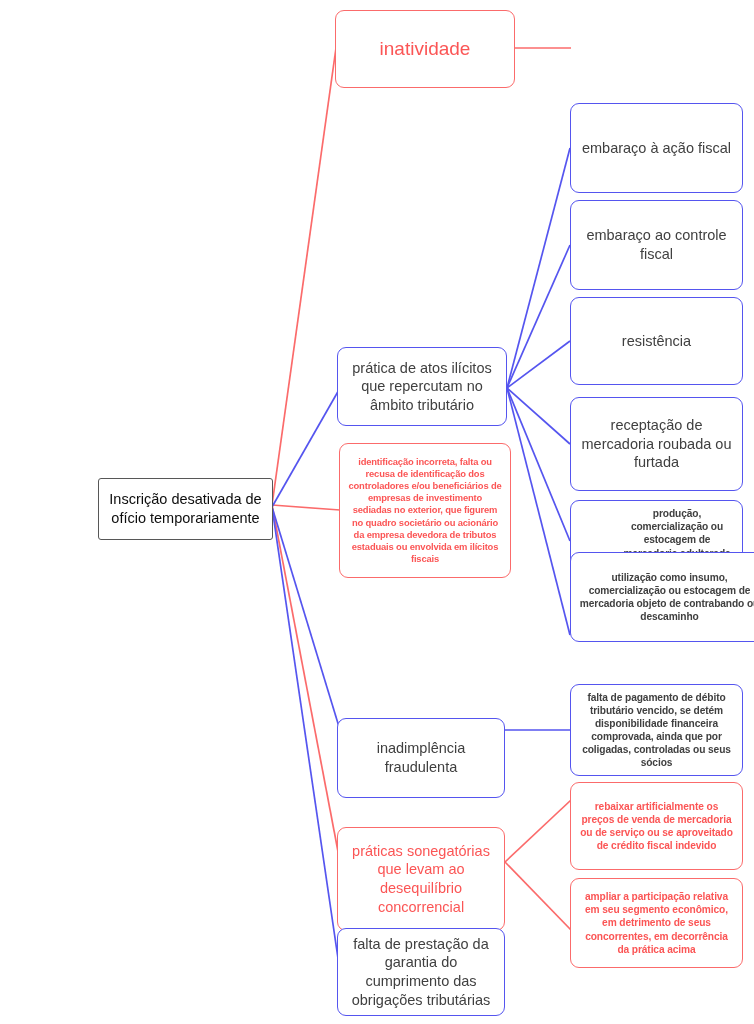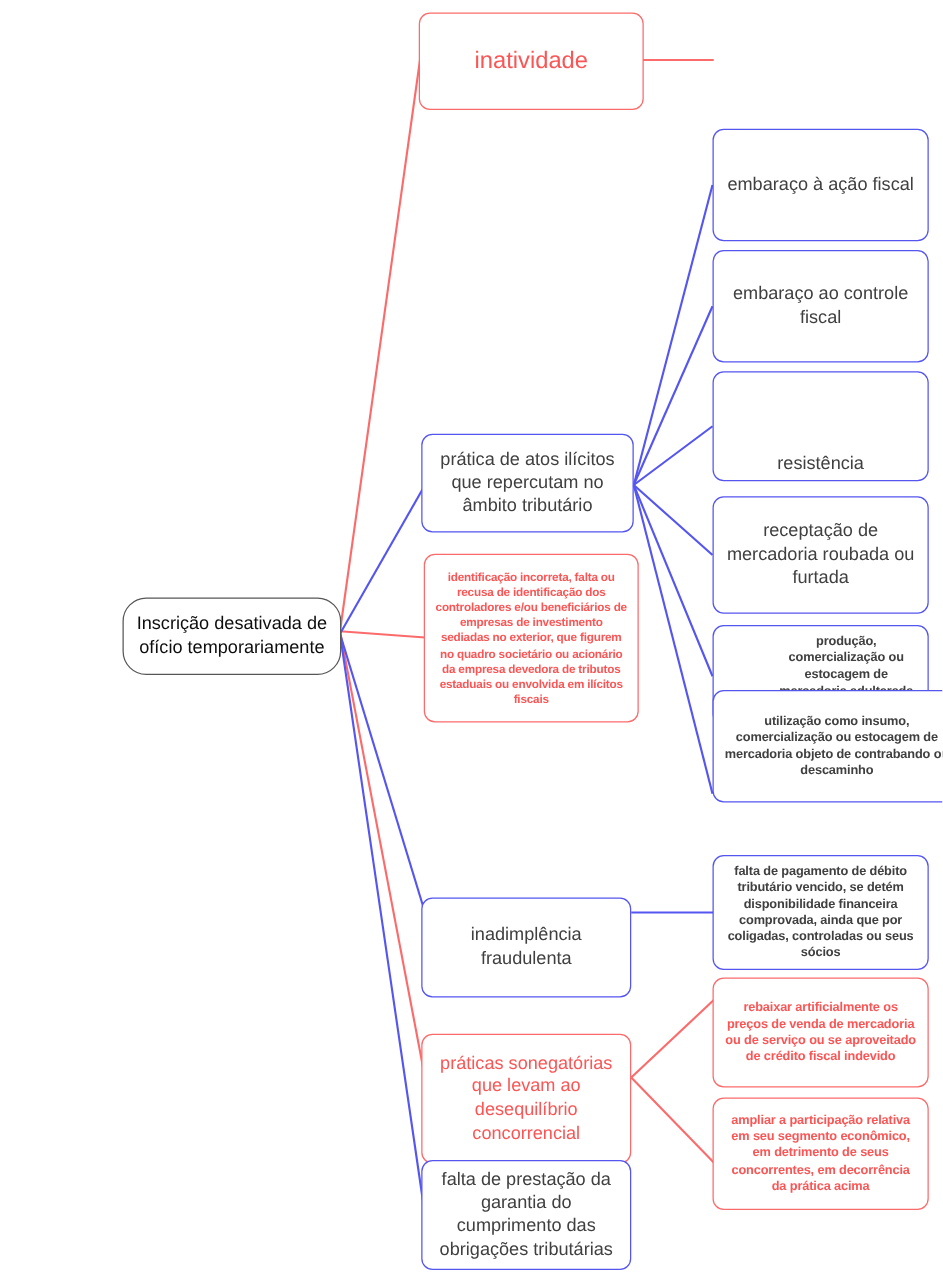--- a/index.html
+++ b/index.html
@@ -32,21 +32,21 @@
     line-height:1.28;
     padding:3px 7px;
     z-index:5;
   }
   .node span{ display:block; width:100%; }
 
   .n-root{
     border:1.6px solid #575757;
     color:#0d0d0d;
     font-size:14.5px;
-    border-radius:19px;
+    border-radius:3px;
   }
   .n-red{
     border:1.7px solid #fb6b6b;
     color:#fb5555;
   }
   .n-blue{
     border:1.7px solid #5555ef;
     color:#404040;
   }
   .t-lg{ font-size:19px; }
@@ -116,21 +116,21 @@
 
 
   <div class="node n-blue t-md" style="left:570px; top:103px; width:173px; height:90px;">
     <span>embaraço à ação fiscal</span>
   </div>
 
   <div class="node n-blue t-md" style="left:570px; top:200px; width:173px; height:90px;">
     <span>embaraço ao controle fiscal</span>
   </div>
 
-  <div class="node n-blue t-md" style="left:570px; top:297px; width:173px; height:88px;align-items:flex-end;">
+  <div class="node n-blue t-md" style="left:570px; top:297px; width:173px; height:88px;">
     <span>resistência</span>
   </div>
 
   <div class="node n-blue t-md" style="left:570px; top:397px; width:173px; height:94px;">
     <span>receptação de mercadoria roubada ou furtada</span>
   </div>
 
   <div class="node n-blue t-sm" style="left:570px; top:500px; width:173px; height:80px;padding-left:48px;">
     <span>produção, comercialização ou estocagem de mercadoria adulterada ou falsificada</span>
   </div>

